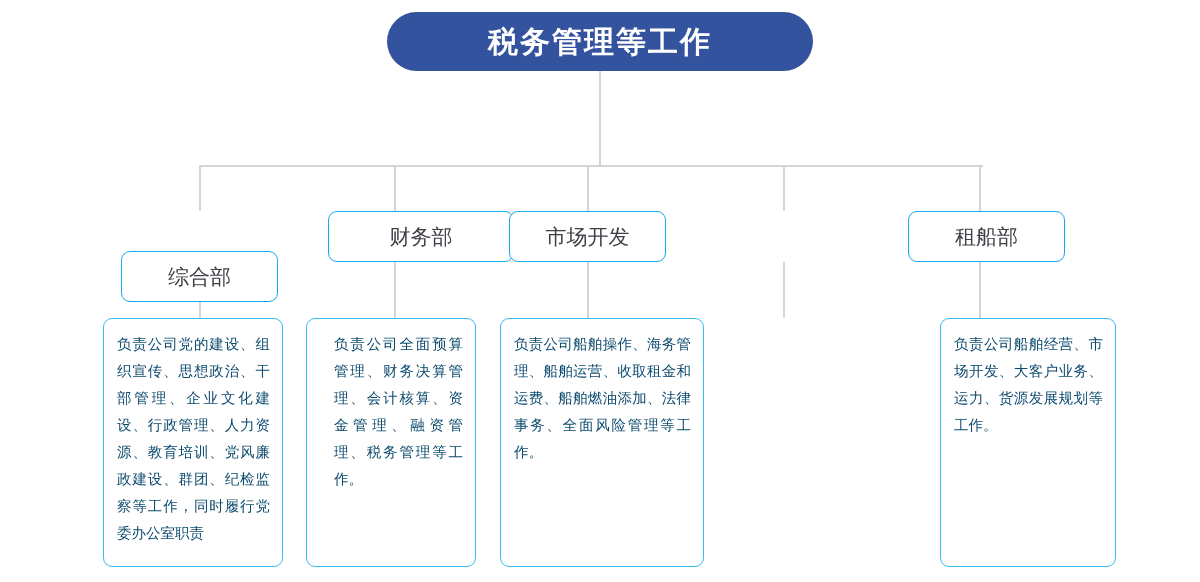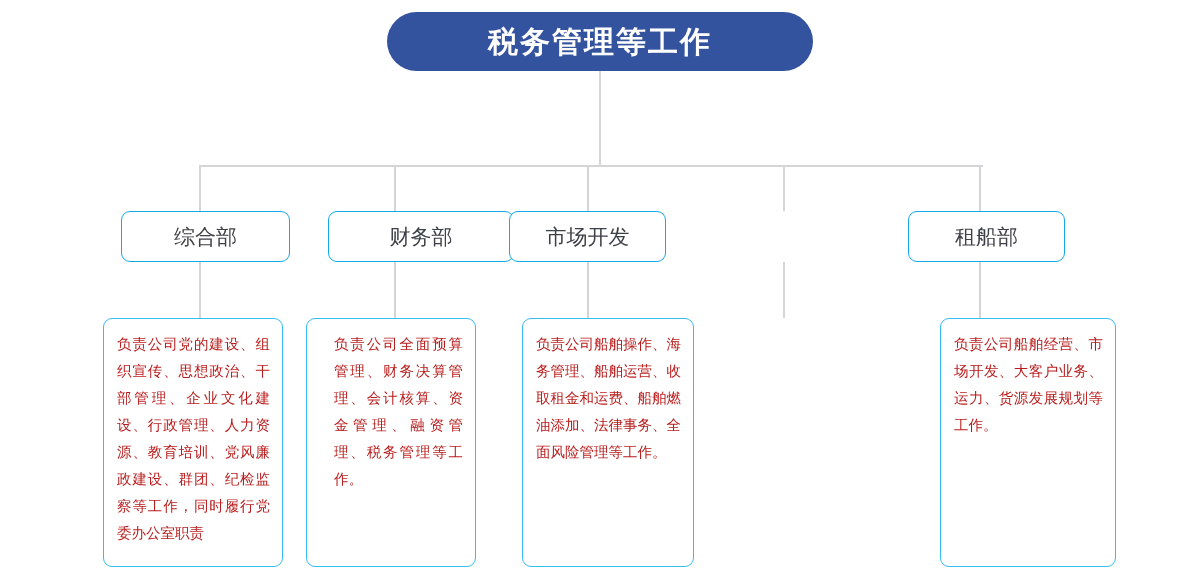--- a/index.html
+++ b/index.html
@@ -98,37 +98,37 @@
     bottom: 15px;
     border: 1px solid #36bdf0;
     border-radius: 9px;
     background: #ffffff;
     box-sizing: border-box;
     padding: 12px 12px 10px 13px;
   }
   .desc-card-text {
     font-size: 14.5px;
     line-height: 27px;
-    color: #b91c1c;
+    color: #0c4a6e;
     text-align: justify;
     text-justify: inter-ideograph;
     word-break: break-all;
     display: block;
   }
 
   
-  .col-0 .dept-chip, .dept-0 { left: 121px; width: 169px; }
+  .col-0 .dept-chip, .dept-0 { left: 121px; width: 157px; margin-top: 40px; }
   .col-1 .dept-chip, .dept-1 { left: 328px; width: 186px; }
   .col-2 .dept-chip, .dept-2 { left: 509px; width: 157px; }
   .col-3 .dept-chip, .dept-3 { left: 705px; width: 157px; }
   .col-4 .dept-chip, .dept-4 { left: 908px; width: 157px; }
 
   .desc-0 { left: 103px; width: 180px; }
   .desc-1 { left: 306px; width: 170px; padding-left: 27px; }
-  .desc-2 { left: 500px; width: 172px; margin-left: 22px; }
+  .desc-2 { left: 500px; width: 204px; }
   .desc-3 { left: 693px; width: 172px; }
   .desc-4 { left: 940px; width: 176px; }
 
   .vl-0 { left: 199px; }
   .vl-1 { left: 394px; }
   .vl-2 { left: 587px; }
   .vl-3 { left: 783px; }
   .vl-4 { left: 979px; }
 </style>
 </head>

